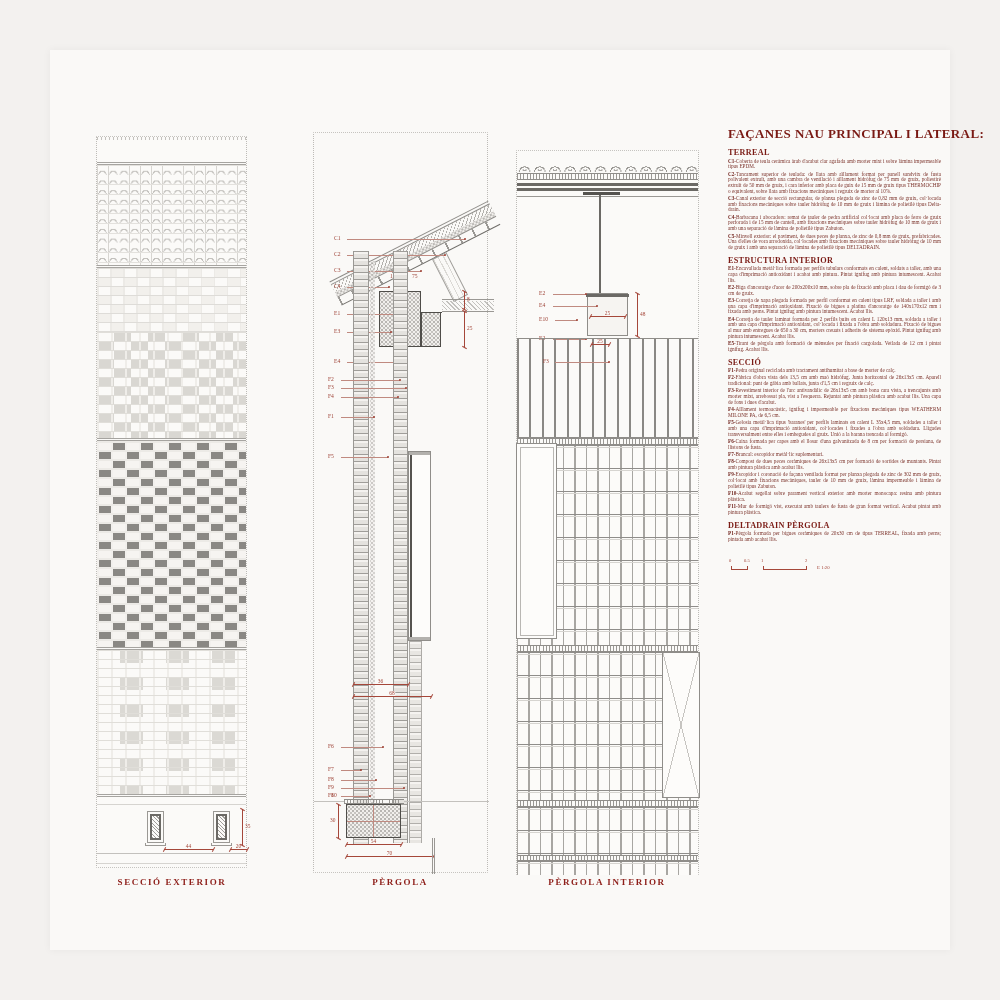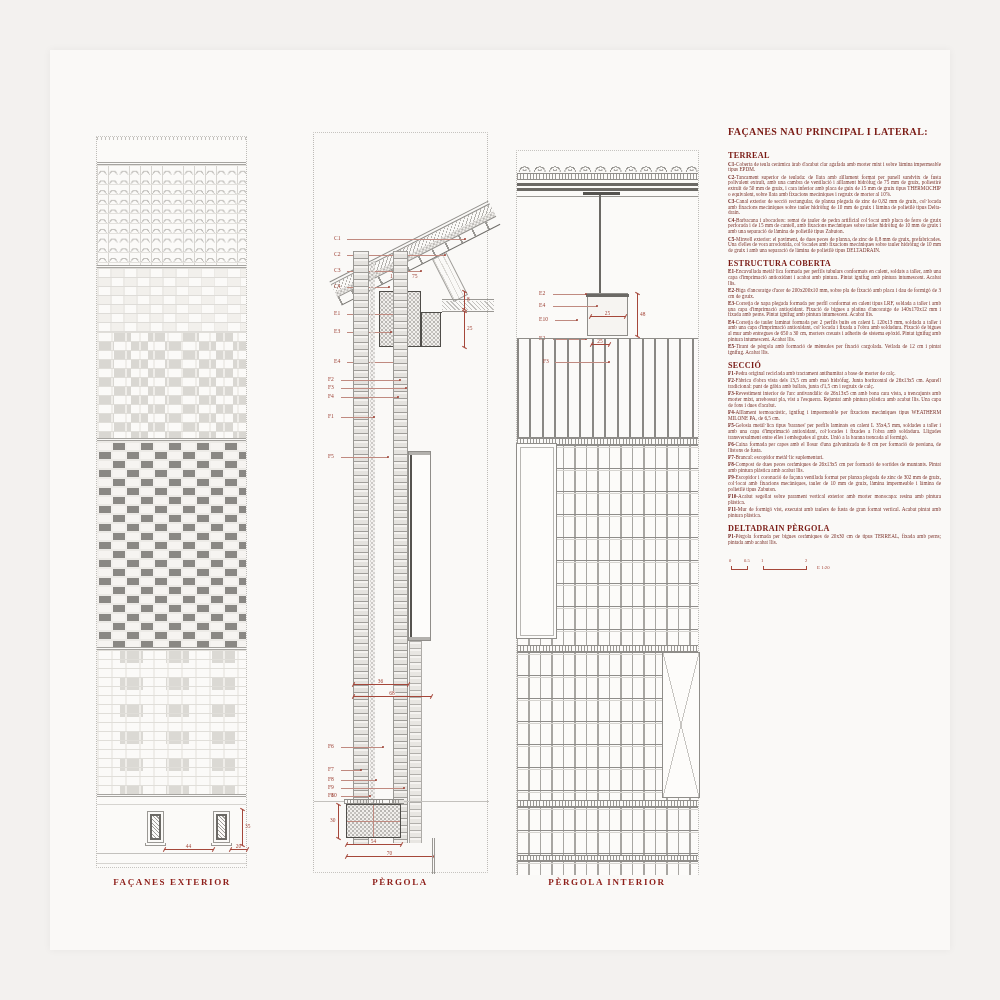--- a/index.html
+++ b/index.html
@@ -97,21 +97,21 @@
   .vdim b { position:absolute; left:2px; top:50%; transform:translateY(-50%);
             font-weight:normal; font-size:5.4px; line-height:1; color:#a5473a; }
   .crossh { position:absolute; background:#c08a80; }
 
   
   .dtitle { position:absolute; transform:translateX(-50%); font-size:9px; font-weight:bold;
             letter-spacing:1.6px; color:#8e1f1a; white-space:nowrap; }
 
   
   .legend { position:absolute; left:728px; top:126px; width:213px; color:#7c332b; }
-  .legend .ltitle { font-size:10px; font-weight:bold; letter-spacing:0.4px; color:#7a1a14; margin-bottom:14px; white-space:nowrap; }
+  .legend .ltitle { font-size:13px; font-weight:bold; letter-spacing:0.4px; color:#7a1a14; margin-bottom:6px; white-space:nowrap; }
   .legend h2 { font-size:8.2px; font-weight:bold; letter-spacing:0.3px; color:#7a1a14; margin:5px 0 1.5px; }
   .legend p { font-size:5.2px; line-height:1.1; text-align:justify; margin-bottom:1.6px; }
   .legend p span.lid { font-weight:bold; color:#6d1d16; }
 
   
   .scalebar { position:absolute; left:729px; top:560px; width:130px; height:16px; color:#a5473a; }
   .sb-seg { position:absolute; top:6px; height:4px; border:0.9px solid #a5473a; border-top:none; }
   .sb-num { position:absolute; top:-1px; font-size:4.6px; line-height:1; }
   .sb-label { position:absolute; top:6px; font-size:4.8px; line-height:1; }
 
@@ -167,21 +167,21 @@
         </div>
       <div class="vdim" style="left:145px; top:12px; height:36px;">
           <i class="t1"></i>
           <i class="t2"></i>
           <b>35</b>
         </div>
       <div class="hline" style="top:56px; left:0; right:0; background:#c3c1bd;"></div>
       <div class="hline" style="top:66px; left:0; right:0; background:#d6d4d0;"></div>
     </div>
   </div>
-  <div class="dtitle" style="left:172px; top:877px;">FAÇANES EXTERIOR</div>
+  <div class="dtitle" style="left:172px; top:877px;">SECCIÓ EXTERIOR</div>
 
   <div class="drawframe" style="left:313px; top:132px; width:175px; height:741px; background:transparent; overflow:visible;">
 
     <div class="roofgrp" style="left:30px; top:145px; width:178px; height:32px;">
       <div class="r-line"></div>
       <div class="r-gap"></div>
       <div class="r-line"></div>
       <div class="r-hatch"></div>
       <div class="r-stip stipple"></div>
       <div class="r-line"></div>
@@ -357,21 +357,21 @@
   <div class="legend">
     <div class="ltitle">FAÇANES NAU PRINCIPAL I LATERAL:</div>
 
     <h2>TERREAL</h2>
     <p><span class="lid">C1-</span><span>Coberta de teula ceràmica àrab d'acabat clar agafada amb morter mixt i sobre làmina impermeable tipus EPDM.</span></p>
     <p><span class="lid">C2-</span><span>Tancament superior de teulada: de llata amb aïllament format per panell sandvitx de fusta polivalent extruït, amb una cambra de ventilació i aïllament hidròfug de 75 mm de gruix, poliestirè extruït de 50 mm de gruix, i cara inferior amb placa de guix de 15 mm de gruix tipus THERMOCHIP o equivalent, sobre llata amb fixacions mecàniques i regruix de morter al 10%.</span></p>
     <p><span class="lid">C3-</span><span>Canal exterior de secció rectangular, de planxa plegada de zinc de 0,82 mm de gruix, col·locada amb fixacions mecàniques sobre tauler hidròfug de 10 mm de gruix i làmina de polietilè tipus Delta-drain.</span></p>
     <p><span class="lid">C4-</span><span>Barbacana i abocadors: remat de tauler de pedra artificial col·locat amb placa de ferro de gruix perforada i de 15 mm de cantell, amb fixacions mecàniques sobre tauler hidròfug de 10 mm de gruix i amb una separació de làmina de polietilè tipus Zabuton.</span></p>
     <p><span class="lid">C5-</span><span>Minvell exterior: el paviment, de dues peces de planxa, de zinc de 0,8 mm de gruix, prefabricades. Una d'elles de vora arrodonida, col·locades amb fixacions mecàniques sobre tauler hidròfug de 10 mm de gruix i amb una separació de làmina de polietilè tipus DELTADRAIN.</span></p>
 
-    <h2>ESTRUCTURA COBERTA</h2>
+    <h2>ESTRUCTURA INTERIOR</h2>
     <p><span class="lid">E1-</span><span>Encavallada metàl·lica formada per perfils tubulars conformats en calent, soldats a taller, amb una capa d'imprimació antioxidant i acabat amb pintura. Pintat ignífug amb pintura intumescent. Acabat llis.</span></p>
     <p><span class="lid">E2-</span><span>Biga d'ancoratge d'acer de 200x200x10 mm, sobre pla de fixació amb placa i dau de formigó de 3 cm de gruix.</span></p>
     <p><span class="lid">E3-</span><span>Corretja de xapa plegada formada per perfil conformat en calent tipus LRF, soldada a taller i amb una capa d'imprimació antioxidant. Fixació de bigues a platina d'ancoratge de 140x170x12 mm i fixada amb perns. Pintat ignífug amb pintura intumescent. Acabat llis.</span></p>
     <p><span class="lid">E4-</span><span>Corretja de tauler laminat formada per 2 perfils buits en calent L 120x13 mm, soldada a taller i amb una capa d'imprimació antioxidant, col·locada i fixada a l'obra amb soldadura. Fixació de bigues al mur amb entregues de 650 a 30 cm, morters creuats i adherits de sistema epòxid. Pintat ignífug amb pintura intumescent. Acabat llis.</span></p>
     <p><span class="lid">E5-</span><span>Tirant de pèrgola amb formació de mènsules per fixació cargolada. Vetlada de 12 cm i pintat ignífug. Acabat llis.</span></p>
 
     <h2>SECCIÓ</h2>
     <p><span class="lid">F1-</span><span>Pedra original reciclada amb tractament antihumitat a base de morter de calç.</span></p>
     <p><span class="lid">F2-</span><span>Fàbrica d'obra vista dels 13,5 cm amb maó hidròfug. Junta horitzontal de 26x13x5 cm. Aparell tradicional: punt de gàbia amb ballats, junta d'1,5 cm i regruix de calç.</span></p>
     <p><span class="lid">F3-</span><span>Revestiment interior de l'arc antivandàlic de 26x13x5 cm amb bona cara vista, a trencajunts amb morter mixt, arrebossat pla, vist a l'esquerra. Rejuntat amb pintura plàstica amb acabat llis. Una capa de fons i dues d'acabat.</span></p>

